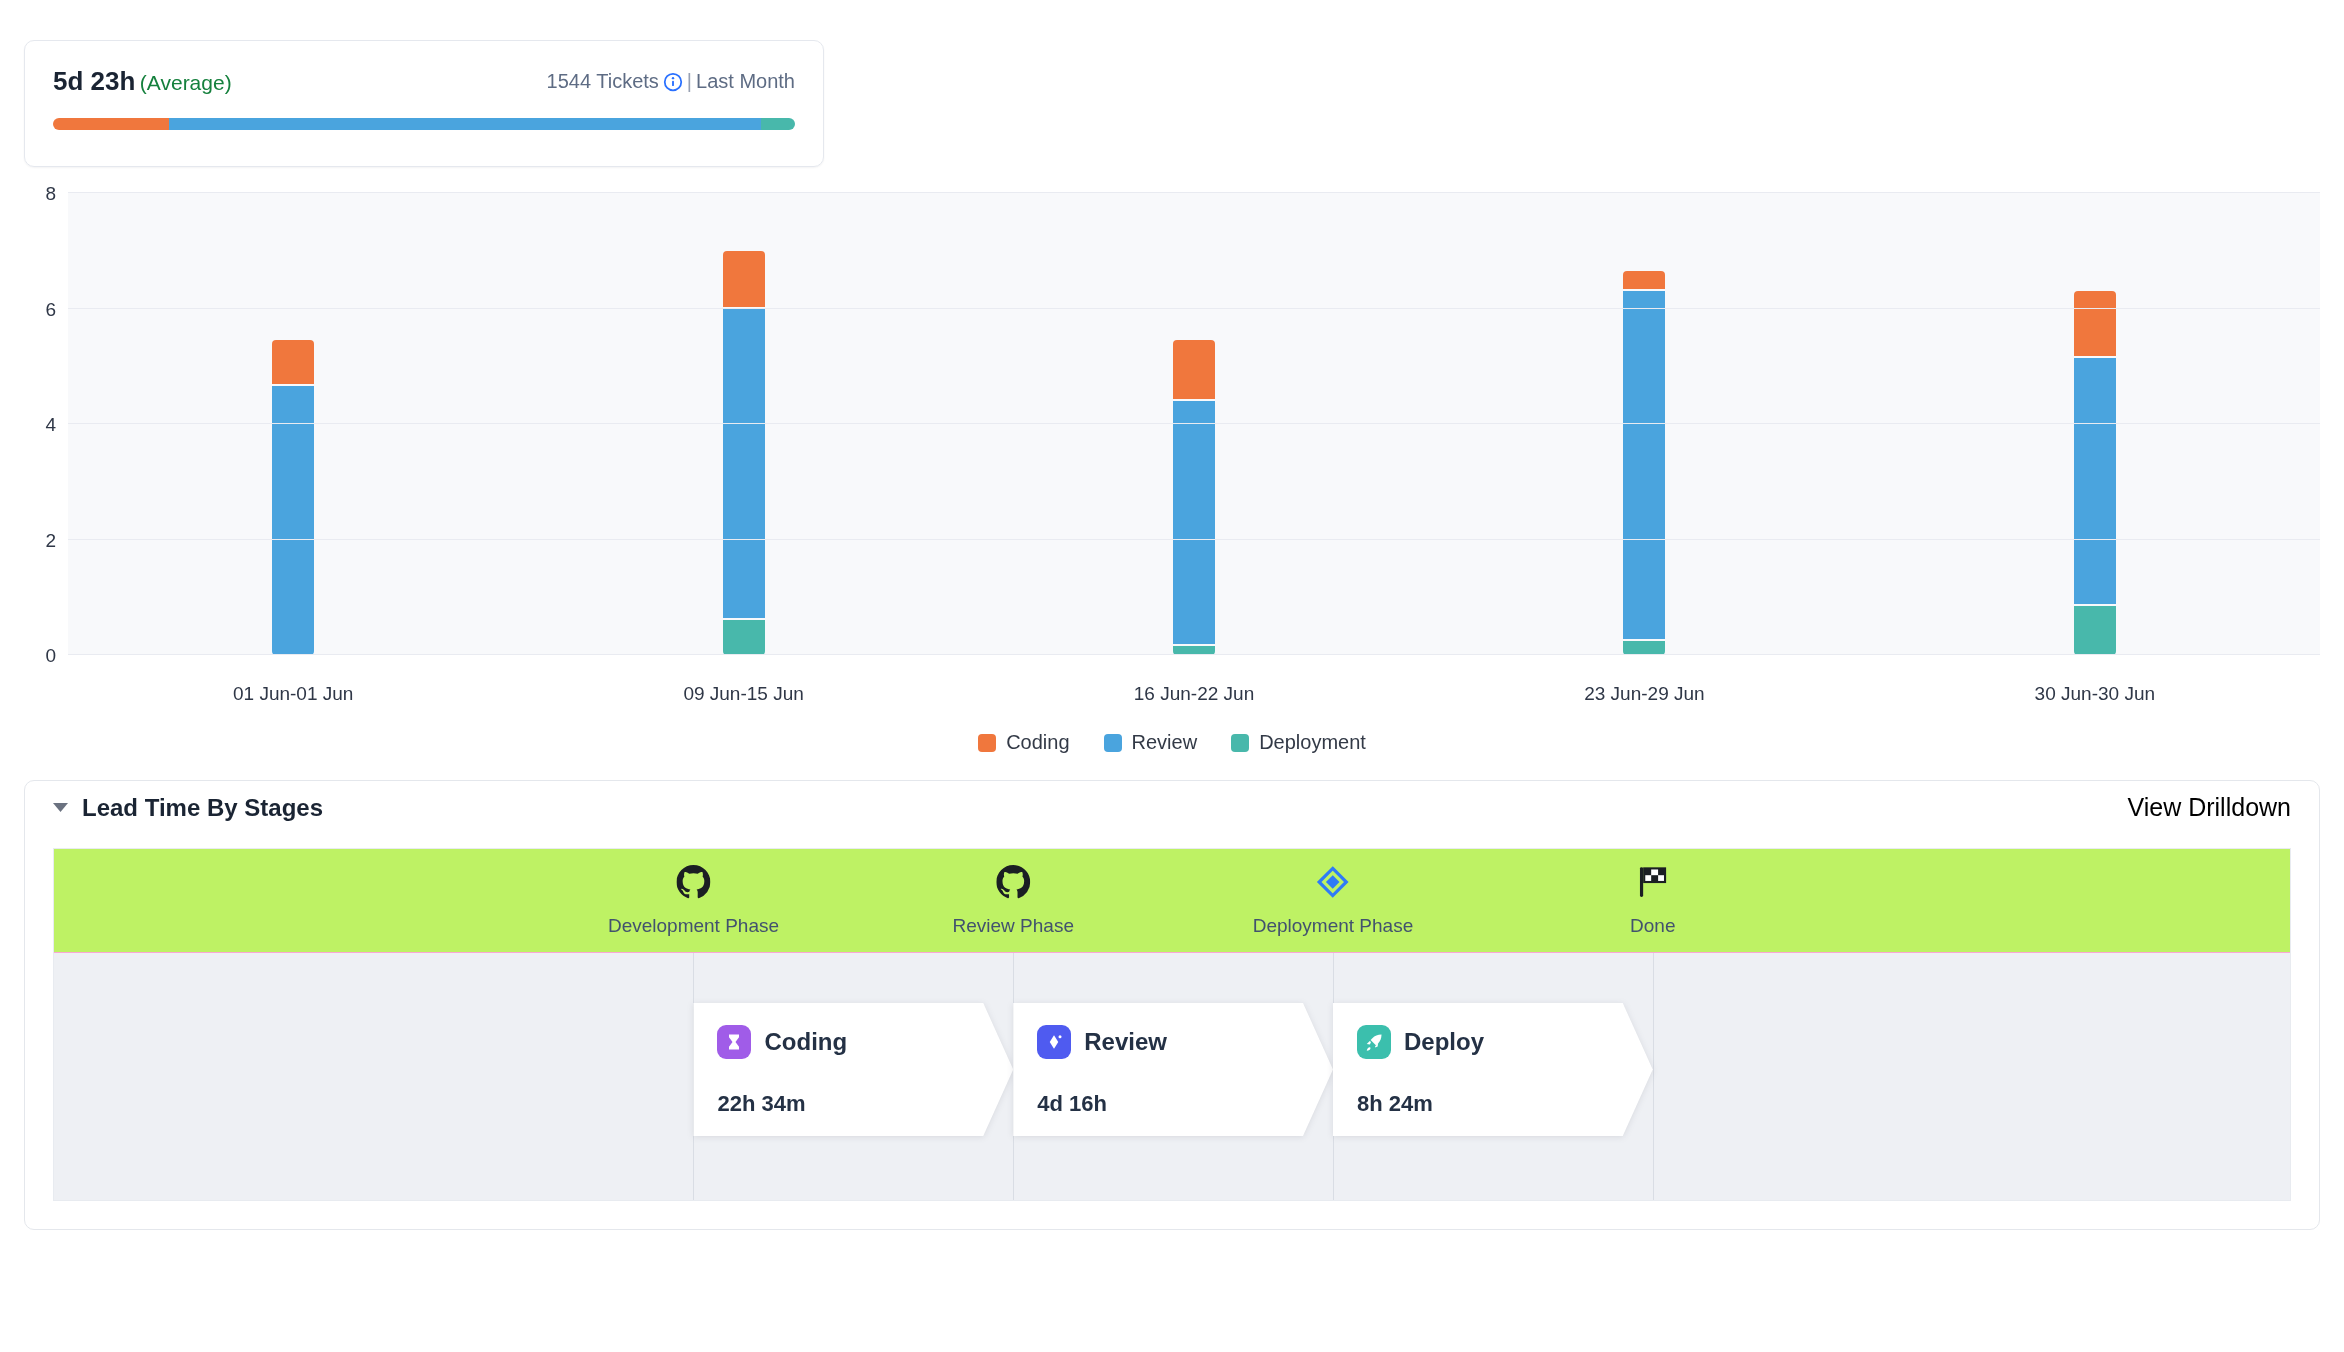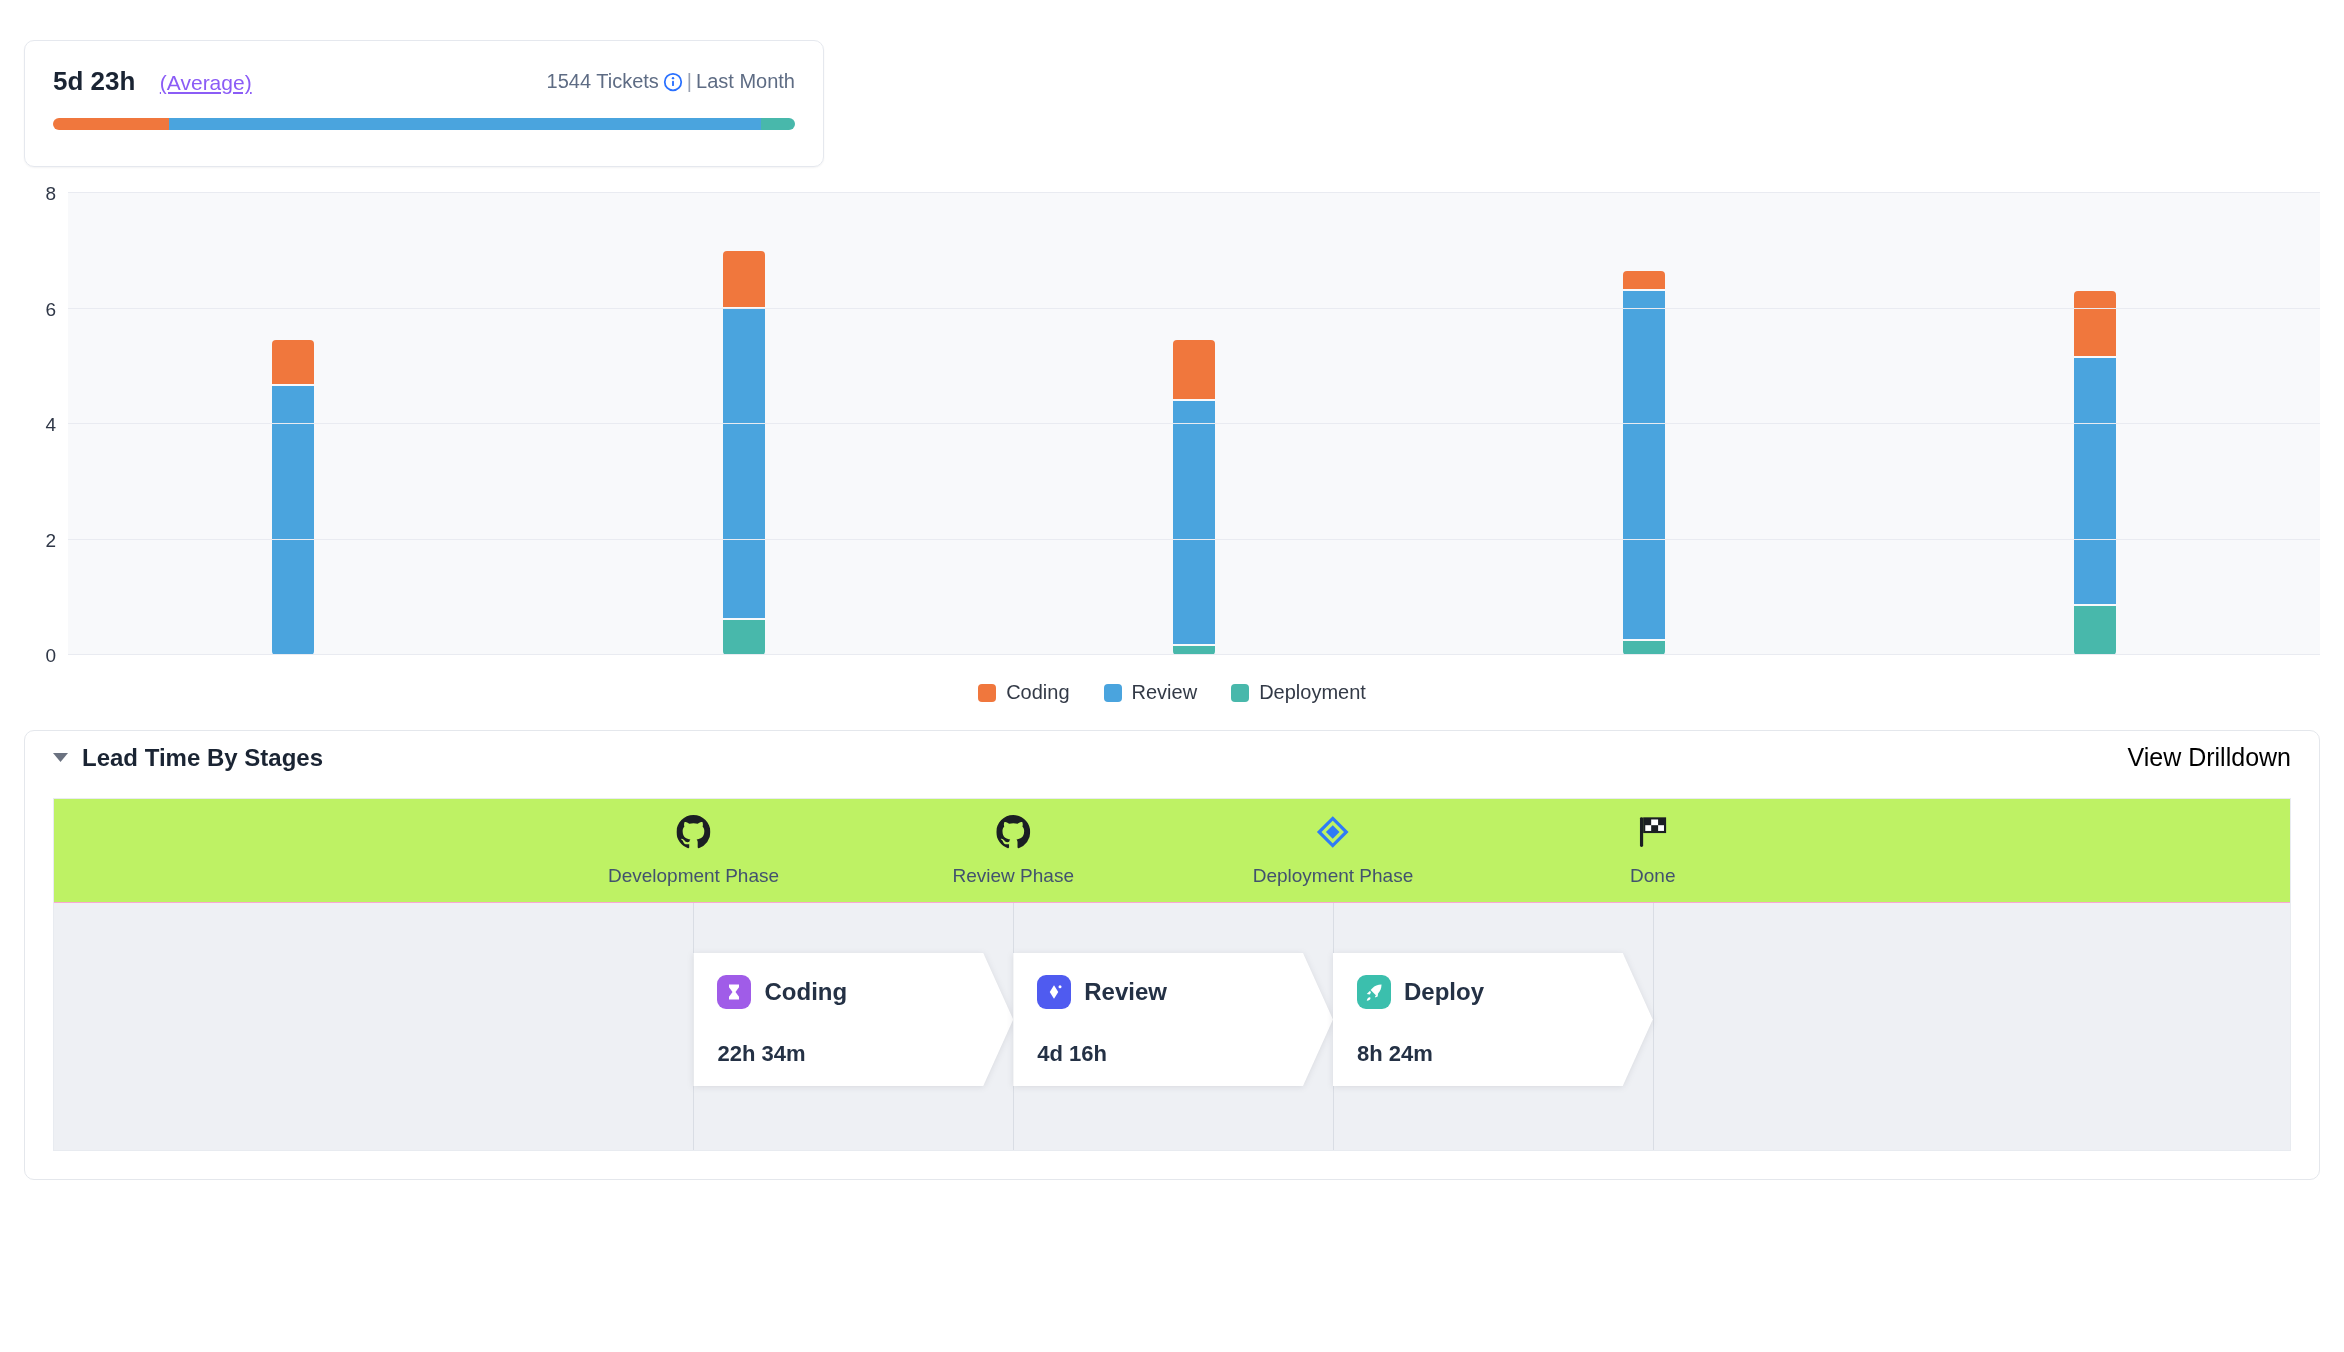--- a/index.html
+++ b/index.html
@@ -17,21 +17,21 @@
   .icon-btn { display:flex; align-items:center; justify-content:center; cursor:pointer; background:none; border:none; padding:0; }
 
   
   .summary-card {
     margin-top:18px; width:800px; height:127px;
     border:1px solid #e5e8ee; border-radius:10px; padding:25px 28px 0 28px;
     box-shadow:0 1px 2px rgba(16,24,40,.05);
   }
   .summary-row { display:flex; justify-content:space-between; align-items:center; }
   .avg-value { font-size:26px; font-weight:700;margin-top:16px; }
-  .avg-label { font-size:21px; color:#8b5cf6; margin-left:20px;text-decoration:underline; }
+  .avg-label { font-size:21px; color:#15803d; margin-left:0; }
   .summary-right { display:flex; align-items:center; gap:4px; font-size:20px; color:#5e6c84; }
   .pipe { color:#98a1b3; }
   .summary-bar { margin-top:21px; height:12px; border-radius:6px; overflow:hidden; display:flex; width:100%; }
   .summary-seg { height:100%; }
 
   
   .chart { margin-top:26px; }
   .plot-row { display:flex; }
   .y-axis { width:44px; flex:none; position:relative; height:462px; }
   .y-tick { position:absolute; right:12px; transform:translateY(50%); font-size:19px; color:#2f3747; line-height:1; }
@@ -147,20 +147,27 @@
               </div>
             </div>
           </div>
       <div class="gridline" style="bottom: 0%;"></div>
           <div class="gridline" style="bottom: 25%;"></div>
           <div class="gridline" style="bottom: 50%;"></div>
           <div class="gridline" style="bottom: 75%;"></div>
           <div class="gridline" style="bottom: 100%;"></div>
         </div>
     </div>
+    <div class="x-labels" id="x-labels">
+        <div class="x-label">01 Jun-01 Jun</div>
+        <div class="x-label">09 Jun-15 Jun</div>
+        <div class="x-label">16 Jun-22 Jun</div>
+        <div class="x-label">23 Jun-29 Jun</div>
+        <div class="x-label">30 Jun-30 Jun</div>
+      </div>
     <div class="legend" id="legend">
         <div class="legend-item">
           <span class="swatch" style="background: rgb(240, 119, 61);"></span>
           <span>Coding</span>
         </div>
         <div class="legend-item">
           <span class="swatch" style="background: rgb(74, 164, 222);"></span>
           <span>Review</span>
         </div>
         <div class="legend-item">

